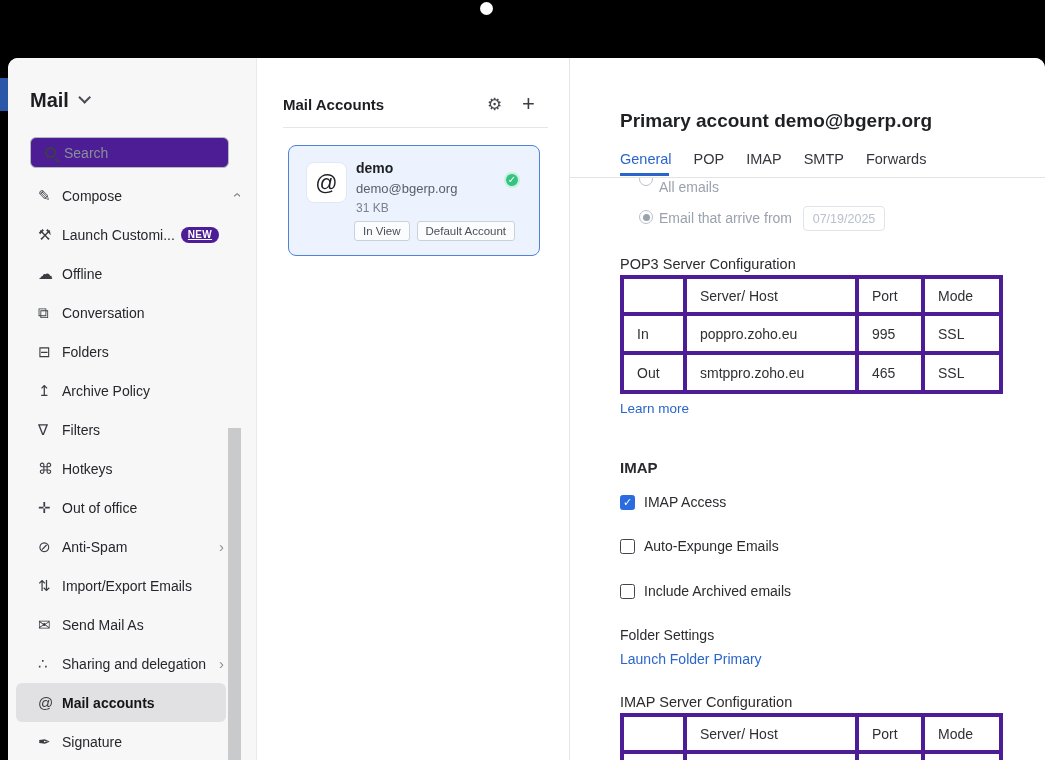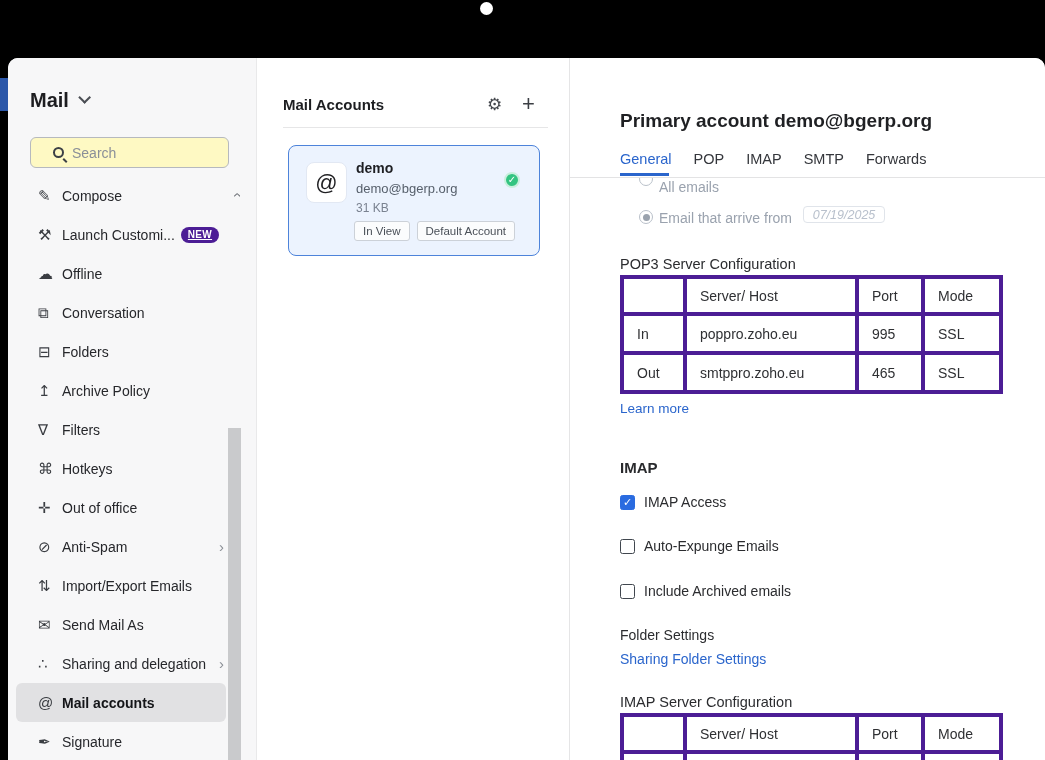--- a/index.html
+++ b/index.html
@@ -16,22 +16,22 @@
            display:flex; }
 
   
   .sidebar { width:249px; flex:none; background:#f7f7f8; position:relative;
              border-right:1px solid #e9e9ea; }
   .mail-title { position:absolute; left:22px; top:31px; font-size:20px; font-weight:600;
                 color:#1d1d20; display:flex; align-items:center; gap:9px; cursor:pointer; }
   .chev-down { width:9px; height:9px; border-right:2px solid #4b4e54; border-bottom:2px solid #4b4e54;
                transform:rotate(45deg) translateY(-3px); margin-top:-2px; }
   .searchbox { position:absolute; left:22px; top:79px; width:199px; height:31px;
-               background:#fef9c3; border:1px solid #b6b9be; border-radius:6px;
-               display:flex; align-items:center; padding-left:22px; gap:8px; }
+               background:#4c1d95; border:1px solid #b6b9be; border-radius:6px;
+               display:flex; align-items:center; padding-left:14px; gap:8px; }
   .mag { width:11px; height:11px; border:2px solid #3c4046; border-radius:50%; position:relative; flex:none; }
   .mag::after { content:""; position:absolute; width:2px; height:5px; background:#3c4046;
                 left:9px; top:9px; transform:rotate(-45deg); }
   .search-ph { font-size:14px; color:#8a8f98; }
   .sblist { position:absolute; left:0; top:118px; right:0; }
   .sbitem { height:39px; display:flex; align-items:center; margin:0 30px 0 8px;
             padding-left:22px; border-radius:6px; cursor:pointer; }
   .sbitem .sbicon { width:24px; flex:none; font-size:15px; color:#3a3d42; line-height:1; }
   .sbitem .sblabel { font-size:14px; color:#26272b; white-space:nowrap; }
   .sbitem.selected { background:#e1e1e3; }
@@ -74,23 +74,23 @@
   .tab.active { color:#2a65cc; }
   .tab-underline { position:absolute; left:50px; top:115px; width:49px; height:3px; background:#2a65cc; }
   .tab-divider { position:absolute; left:0; right:0; top:119px; height:1px; background:#e3e3e4; }
   .detail-scroll { position:absolute; left:0; right:0; top:120px; bottom:0; overflow:hidden; }
 
   .radio { position:absolute; width:14px; height:14px; border:1.5px solid #b9c0c9;
            border-radius:50%; background:#fff; }
   .radio.sel::after { content:""; position:absolute; left:3px; top:3px; width:7px; height:7px;
            border-radius:50%; background:#9aa2ad; }
   .gray-label { position:absolute; font-size:14px; color:#9aa2ae; }
-  .datebox { position:absolute; left:233px; top:28px; width:82px; height:17px;
+  .datebox { position:absolute; left:233px; top:28px; width:82px; height:25px;
              border:1px solid #e0e4ea; border-radius:4px; background:#fff; font-size:12.5px;
-             color:#b8c0cc; display:flex; align-items:center; justify-content:center;font-style:italic; }
+             color:#b8c0cc; display:flex; align-items:center; justify-content:center; }
 
   .sec-heading { position:absolute; left:50px; font-size:14.5px; color:#2b2c2f; }
   .cfg-table { position:absolute; left:50px; border-collapse:collapse; }
   .cfg-table td { border:4px solid #4c1d95; font-size:14px; color:#2f3033;
                   padding:0 0 0 13px; vertical-align:middle; }
   .cfg-table .c0 { width:63px; } .cfg-table .c1 { width:172px; }
   .cfg-table .c2 { width:66px; } .cfg-table .c3 { width:78px; }
   .cfg-table tr { height:39px; } .cfg-table tr.hdr { height:37px; }
 
   .link { position:absolute; left:50px; font-size:13.5px; color:#2a65cc; cursor:pointer; }
@@ -269,21 +269,21 @@
       <div class="cbrow" style="top:360px;">
         <span class="cbox"></span>
         <span class="cb-label">Auto-Expunge Emails</span>
       </div>
       <div class="cbrow" style="top:405px;">
         <span class="cbox"></span>
         <span class="cb-label">Include Archived emails</span>
       </div>
 
       <div class="plain-label" style="top:449px;">Folder Settings</div>
-      <div class="link" style="top:473px; font-size:14px;">Sharing Folder Settings</div>
+      <div class="link" style="top:473px; font-size:14px;">Launch Folder Primary</div>
 
       <div class="sec-heading" style="top:516px;">IMAP Server Configuration</div>
 
       <table class="cfg-table" style="top:535px;">
         <tbody>
             <tr class="hdr">
           <td class="c0"></td>
           <td class="c1">Server/ Host</td>
           <td class="c2">Port</td>
           <td class="c3">Mode</td>

